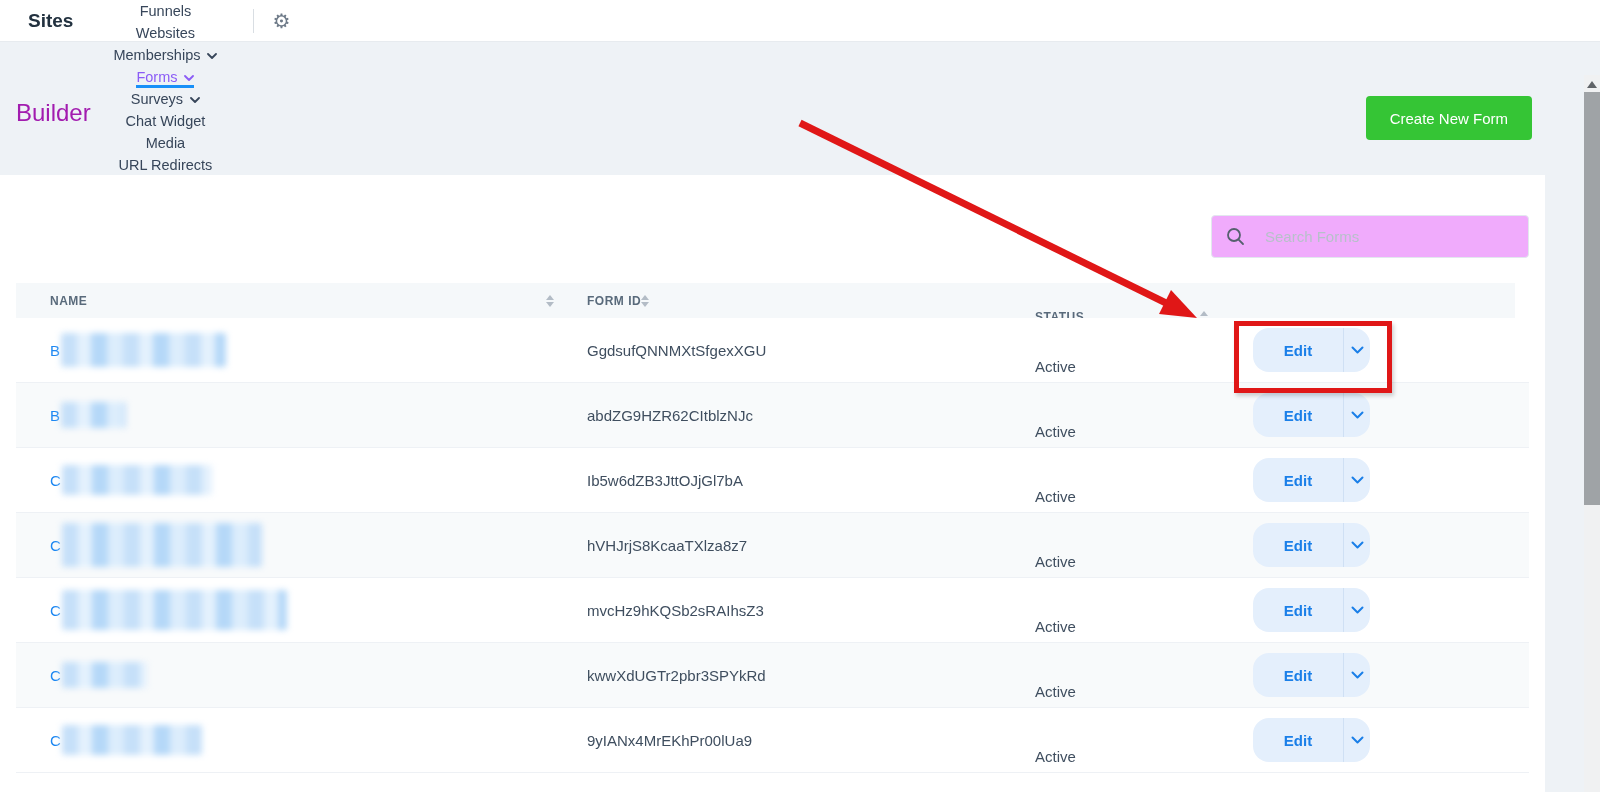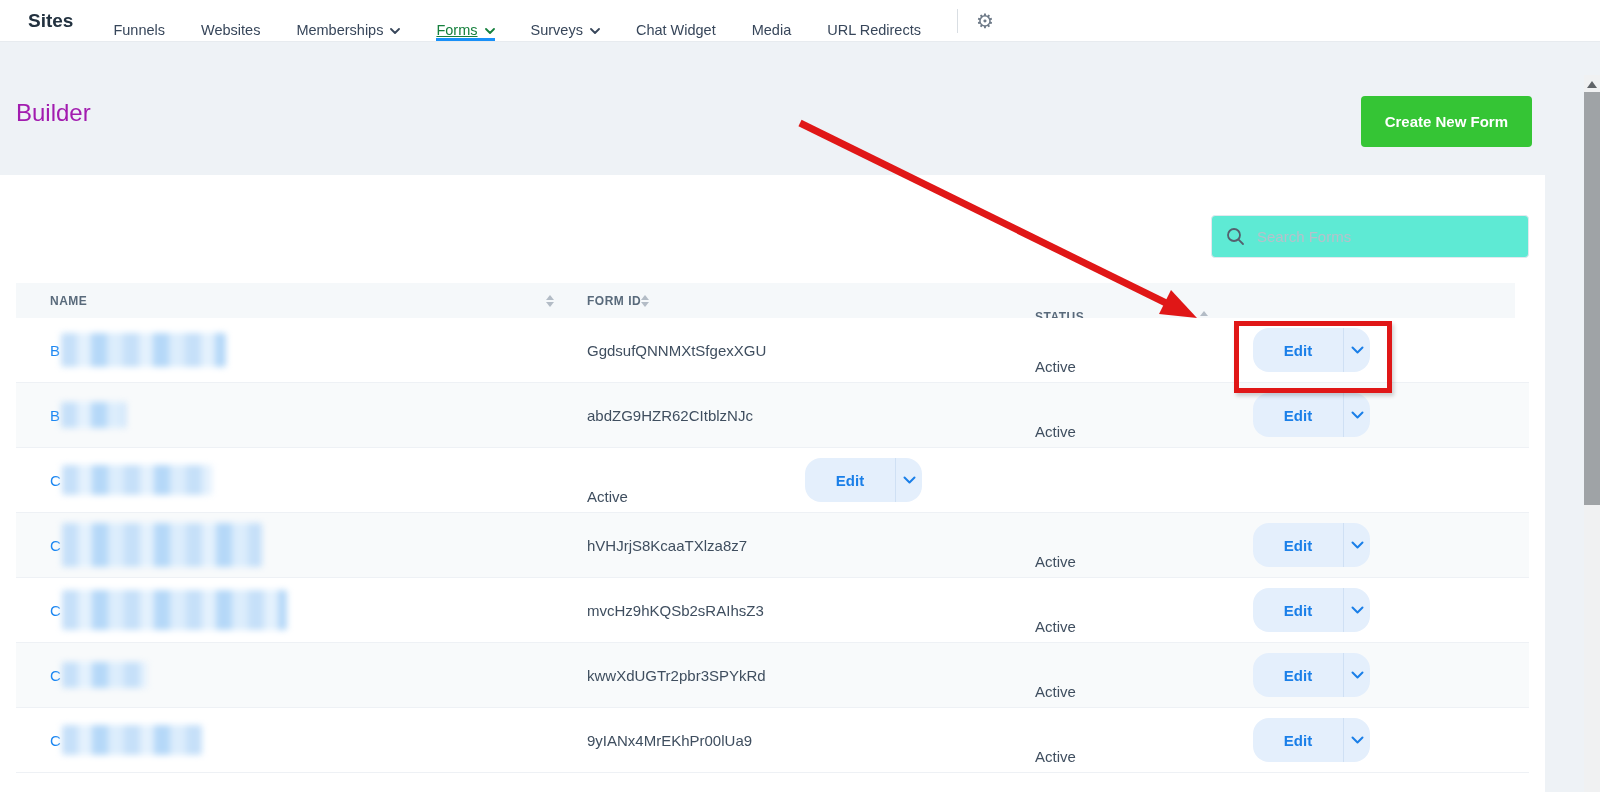--- a/index.html
+++ b/index.html
@@ -14,50 +14,50 @@
   
   .navbar {
     position:absolute; top:0; left:0; width:1600px; height:42px;
     background:#ffffff; border-bottom:1px solid #e7ebef;
     display:flex; align-items:stretch; padding-left:28px; z-index:5;
   }
   .brand {
     font-size:19px; font-weight:700; color:#22313f;
     display:flex; align-items:center; margin-right:40px; cursor:pointer;
   }
-  .nav-items { display:flex; align-items:flex-end; }
+  .nav-items { display:flex; align-items:center;flex-direction:column; }
   .nav-item {
     display:flex; align-items:center; gap:7px; margin-right:36px;
     font-size:14.5px; color:#37465a; cursor:pointer; text-decoration:none;
     border-bottom:3px solid transparent; padding-top:3px;
   }
-  .nav-item.active { color:#15803d; border-bottom-color:#1890f8;text-decoration:underline; }
+  .nav-item.active { color:#8b5cf6; border-bottom-color:#1890f8; }
   .caret { margin-top:2px; }
   .nav-divider { width:1px; height:24px; background:#d9dee3; align-self:center; margin-right:18px; }
   .gear { font-size:20px; color:#6e7a88; display:flex; align-items:center; cursor:pointer; }
   
   .page-title {
     position:absolute; top:99px; left:16px;
     font-size:24px; font-weight:400; color:#a21caf;
   }
   .create-btn {
-    position:absolute; top:96px; right:68px; height:51px; padding:0 24px;
-    background:#35c535; color:#ffffff; font-size:15px; font-weight:700;
+    position:absolute; top:96px; right:68px; height:44px; padding:0 24px;
+    background:#35c535; color:#ffffff; font-size:15px; font-weight:400;
     border:none; border-radius:4px; cursor:pointer;
     font-family:"Liberation Sans", sans-serif;
   }
   
   .card {
     position:absolute; top:175px; left:0; width:1545px; bottom:0;
     background:#ffffff; padding:0 16px;
   }
   .search-wrap {
     position:absolute; top:40px; right:16px; width:318px; height:43px;
-    background:#5eead4; border:1px solid #e2e8ee; border-radius:4px;
-    display:flex; align-items:center; padding:0 14px; gap:12px;
+    background:#f0abfc; border:1px solid #e2e8ee; border-radius:4px;
+    display:flex; align-items:center; padding:0 14px; gap:20px;
   }
   .search-input {
     border:none; outline:none; flex:1; font-size:15px; color:#3d4b5c;
     font-family:"Liberation Sans", sans-serif; background:transparent;
   }
   .search-input::placeholder { color:#b7c0ca; }
   .thead {
     position:absolute; top:108px; left:16px; right:30px; height:35px;
     background:#f5f8fa; display:flex; align-items:center;
     font-size:12px; font-weight:700; letter-spacing:.5px; color:#596a7b;
@@ -261,20 +261,23 @@
       </div>
     </div>
   </div>
         <div class="trow">
     <div class="cell c-name">
       <a class="name-link">
         <span class="initial">C</span>
         <span class="redacted" style="width: 150px; height: 30px;"></span>
       </a>
     </div>
+    <div class="cell c-id">
+            <span class="id-text">Ib5w6dZB3JttOJjGl7bA</span>
+          </div>
     <div class="cell c-status">
             <span class="status-text">Active</span>
           </div>
     <div class="cell c-action">
       <div class="edit-group">
         <button class="edit-btn">Edit</button>
         <button class="edit-caret">
           <svg width="13" height="8" viewBox="0 0 13 8">
             <path d="M1.5 1.5l5 5 5-5" fill="none" stroke="currentColor" stroke-width="2" stroke-linecap="round" stroke-linejoin="round"></path>
           </svg>

